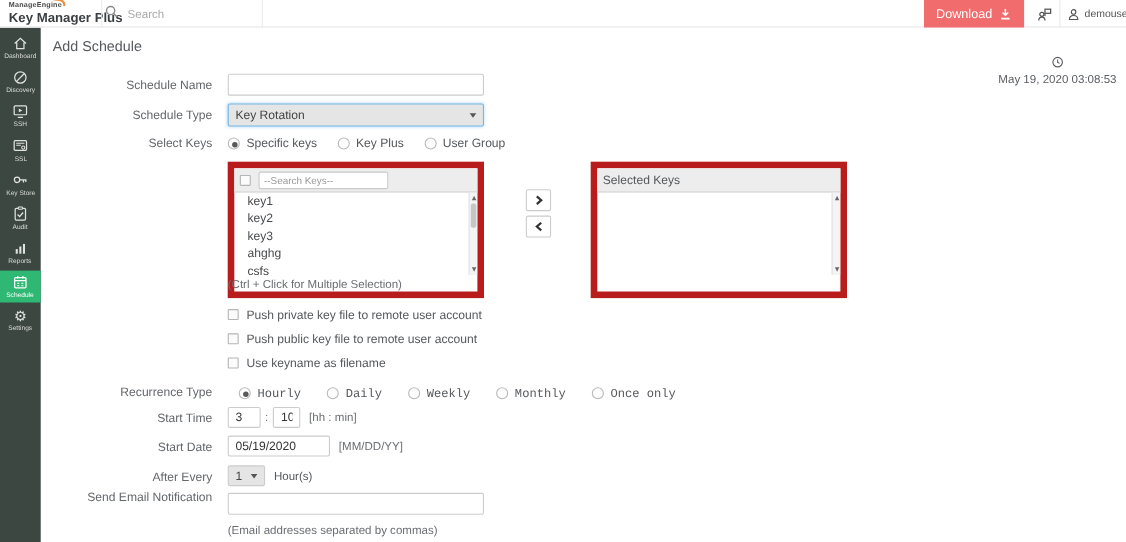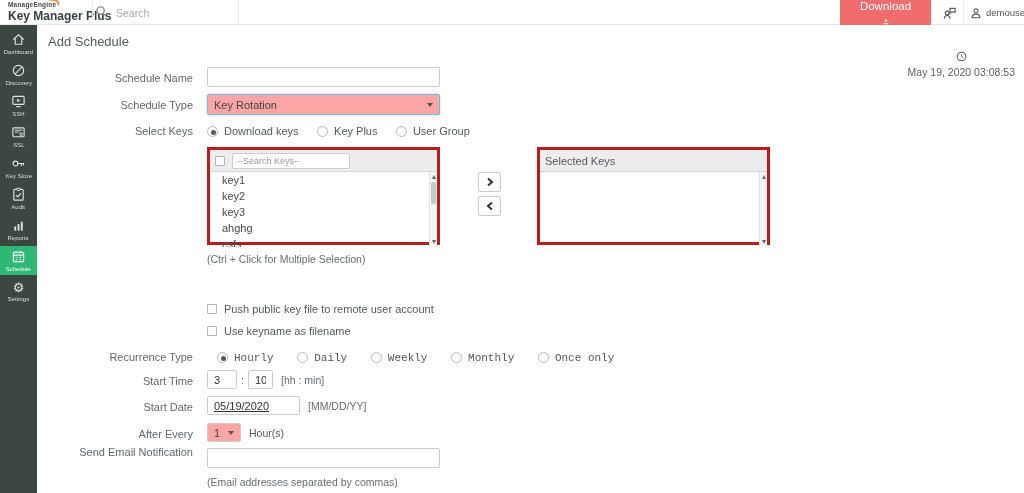--- a/index.html
+++ b/index.html
@@ -9,56 +9,56 @@
   
   .header { position:absolute; top:0; left:0; width:1024px; height:25px; background:#fff; border-bottom:1px solid #e6e6e6; z-index:5; }
   .logo { position:absolute; left:8px; top:1px; }
   .logo-small { font-size:6.5px; font-weight:bold; color:#4a4a4a; letter-spacing:.2px; position:relative; }
   .logo-swoosh { position:absolute; top:-2px; left:40px; width:12px; height:6px; border:solid #f08a3c; border-width:2px 2px 0 0; border-radius:0 8px 0 0; transform:rotate(8deg); }
   .logo-main { font-size:12px; font-weight:bold; color:#3a3f42; margin-top:1px; }
   .hdr-sep { position:absolute; top:0; height:25px; border-left:1px solid #ececec; }
   .search-wrap { position:absolute; left:95px; top:0; height:25px; display:flex; align-items:center; gap:8px; }
   .search-input { border:none; outline:none; font-size:10.5px; color:#555; width:110px; background:transparent; }
   .search-input::placeholder { color:#a9a9a9; }
-  .dl-btn { position:absolute; left:840px; top:0; width:91px; height:25px; background:#f16c6c; color:#fff; font-size:11.5px; border:none; display:flex; align-items:center; justify-content:center; gap:6px; cursor:pointer;flex-direction:column; }
+  .dl-btn { position:absolute; left:840px; top:0; width:91px; height:25px; background:#f16c6c; color:#fff; font-size:11.5px; border:none; display:flex; align-items:center; justify-content:center; gap:6px; cursor:pointer; }
   .fb-wrap { position:absolute; left:938px; top:3px; width:22px; height:20px; display:flex; align-items:center; justify-content:center; }
   .user-wrap { position:absolute; left:970px; top:0; height:25px; display:flex; align-items:center; gap:4px; font-size:9.5px; color:#555; }
 
   
   .sidebar { position:absolute; top:25px; left:0; width:37px; height:468px; background:#3d4742; padding-top:4px; }
   .side-item { width:37px; height:29px; display:flex; flex-direction:column; align-items:center; justify-content:center; gap:1px; cursor:pointer; margin-bottom:2px; }
   .side-item .lbl { font-size:6.3px; color:#d9dedb; white-space:nowrap; transform:scale(.95); }
   .side-item.active { background:#2eb873; }
   .side-item svg { display:block; }
   .gear-glyph { font-size:13px; color:#dfe3e0; line-height:13px; }
 
   
   .page-title { position:absolute; left:48px; top:34px; font-size:13px; color:#56595d; }
   .timestamp { position:absolute; right:9px; top:51px; font-size:10.5px; color:#5b5e62; display:flex; align-items:center; gap:4px;flex-direction:column; }
 
   .flabel { position:absolute; left:40px; width:153px; text-align:right; font-size:11px; color:#64676b; }
   .tinput { position:absolute; border:1px solid #ccc; border-radius:2px; font-size:11px; color:#333; padding:0 6px; outline:none; background:#fff; font-family:"Liberation Sans", sans-serif; }
   .hint { position:absolute; font-size:10.5px; color:#6b6e72; }
 
-  .selbox { position:absolute; border:1px solid #ccc; border-radius:2px; background:#fca5a5; font-size:11px; color:#444; display:flex; align-items:center; padding:0 6px; cursor:pointer; }
+  .selbox { position:absolute; border:1px solid #ccc; border-radius:2px; background:#e5e5e5; font-size:11px; color:#444; display:flex; align-items:center; padding:0 6px; cursor:pointer; }
   .selbox.focus { border-color:#79b7e7; box-shadow:0 0 3px rgba(82,168,236,.45); }
   .selbox .grow { flex:1; }
   .caret { width:0; height:0; border-left:3.5px solid transparent; border-right:3.5px solid transparent; border-top:4.5px solid #555; }
 
   .radio { display:inline-block; width:11px; height:11px; border:1px solid #b9b9b9; border-radius:50%; background:#fdfdfd; position:relative; vertical-align:-2px; cursor:pointer; }
   .radio.on::after { content:""; position:absolute; left:2.5px; top:2.5px; width:5px; height:5px; border-radius:50%; background:#5a5a5a; }
   .rlabel { font-size:11px; color:#55585c; margin:0 14px 0 6px; }
   .radio-row { position:absolute; white-space:nowrap; }
 
   .cbx { display:inline-block; width:10px; height:10px; border:1px solid #b5b5b5; border-radius:1px; background:#fbfbfb; vertical-align:-1px; cursor:pointer; }
   .cbx-row { position:absolute; font-size:11px; color:#55585c; }
   .cbx-row .cl { margin-left:7px; }
 
   
-  .panel { position:absolute; top:147px; width:233px; height:98px; border:3px solid #b91c1c; background:#fff; }
+  .panel { position:absolute; top:147px; width:233px; height:124px; border:6px solid #b91c1c; background:#fff; }
   .panel-head { height:22px; background:#ededed; border-bottom:1px solid #d4d4d4; display:flex; align-items:center; padding:0 5px; font-size:11px; color:#55585c; }
   .keys-search { margin-left:7px; width:118px; height:16px; border:1px solid #ccc; border-radius:2px; font-size:9px; color:#555; padding:0 4px; outline:none; font-family:"Liberation Sans", sans-serif; }
   .keys-search::placeholder { color:#9a9a9a; }
   .panel-body { position:relative; height:75px; overflow:hidden; }
   .key-item { font-size:11px; color:#47494c; padding:2px 0 2px 12px; cursor:pointer; }
   .vscroll { position:absolute; right:0; top:0; width:8px; height:75px; background:#f4f4f4; border-left:1px solid #e2e2e2; }
   .vscroll .up, .vscroll .dn { position:absolute; left:1.5px; width:0; height:0; border-left:2.5px solid transparent; border-right:2.5px solid transparent; }
   .vscroll .up { top:3px; border-bottom:4px solid #666; }
   .vscroll .dn { bottom:3px; border-top:4px solid #666; }
   .vscroll .thumb { position:absolute; left:1px; top:10px; width:5px; height:22px; background:#c6c6c6; border-radius:2px; }
@@ -195,21 +195,21 @@
   <input class="tinput" style="left: 207px; top: 67px; width: 233px; height: 20px;" value="">
 
   <div class="flabel" style="top:99px">Schedule Type</div>
   <div class="selbox focus" style="left:207px; top:94px; width:233px; height:21px;">
     <span class="grow">Key Rotation</span>
     <span class="caret"></span>
   </div>
 
   <div class="flabel" style="top:125px">Select Keys</div>
   <div class="radio-row" style="left:207px; top:121px;">
-    <span class="radio on"></span><span class="rlabel">Download keys</span>
+    <span class="radio on"></span><span class="rlabel">Specific keys</span>
     <span class="radio"></span><span class="rlabel">Key Plus</span>
     <span class="radio"></span><span class="rlabel">User Group</span>
   </div>
 
   <div class="panel" style="left:207px">
     <div class="panel-head">
       <span class="cbx"></span>
       <input class="keys-search" placeholder="--Search Keys--" style="">
     </div>
     <div class="panel-body">
@@ -242,20 +242,23 @@
     <div class="panel-body">
       <div class="vscroll">
         <span class="up"></span>
         <span class="dn"></span>
       </div>
     </div>
   </div>
 
   <div class="hint" style="left:207px; top:253px;">(Ctrl + Click for Multiple Selection)</div>
 
+  <div class="cbx-row" style="left:207px; top:281px;">
+    <span class="cbx"></span><span class="cl">Push private key file to remote user account</span>
+  </div>
   <div class="cbx-row" style="left:207px; top:303px;">
     <span class="cbx"></span><span class="cl">Push public key file to remote user account</span>
   </div>
   <div class="cbx-row" style="left:207px; top:325px;">
     <span class="cbx"></span><span class="cl">Use keyname as filename</span>
   </div>
 
   <div class="flabel" style="top:351px">Recurrence Type</div>
   <div class="radio-row" style="left:217px; top:348px;font-family:Liberation Mono, monospace;">
     <span class="radio on"></span><span class="rlabel">Hourly</span>
@@ -265,21 +268,21 @@
     <span class="radio"></span><span class="rlabel">Once only</span>
   </div>
 
   <div class="flabel" style="top:375px">Start Time</div>
   <input class="tinput" style="left: 207px; top: 370px; width: 30px; height: 19px;" value="3">
   <span class="hint" style="left:241px; top:374px;">:</span>
   <input class="tinput" style="left: 248px; top: 370px; width: 25px; height: 19px;" value="10">
   <span class="hint" style="left:281px; top:374px;">[hh : min]</span>
 
   <div class="flabel" style="top:401px">Start Date</div>
-  <input class="tinput" style="left: 207px; top: 396px; width: 93px; height: 19px; text-decoration: underline;" value="05/19/2020">
+  <input class="tinput" style="left: 207px; top: 396px; width: 93px; height: 19px;" value="05/19/2020">
   <span class="hint" style="left:308px; top:400px;">[MM/DD/YY]</span>
 
   <div class="flabel" style="top:428px">After Every</div>
   <div class="selbox" style="left:207px; top:423px; width:34px; height:19px;">
     <span class="grow">1</span>
     <span class="caret"></span>
   </div>
   <span class="hint" style="left:249px; top:427px; color:#55585c;">Hour(s)</span>
 
   <div class="flabel" style="top:446px">Send Email Notification</div>

